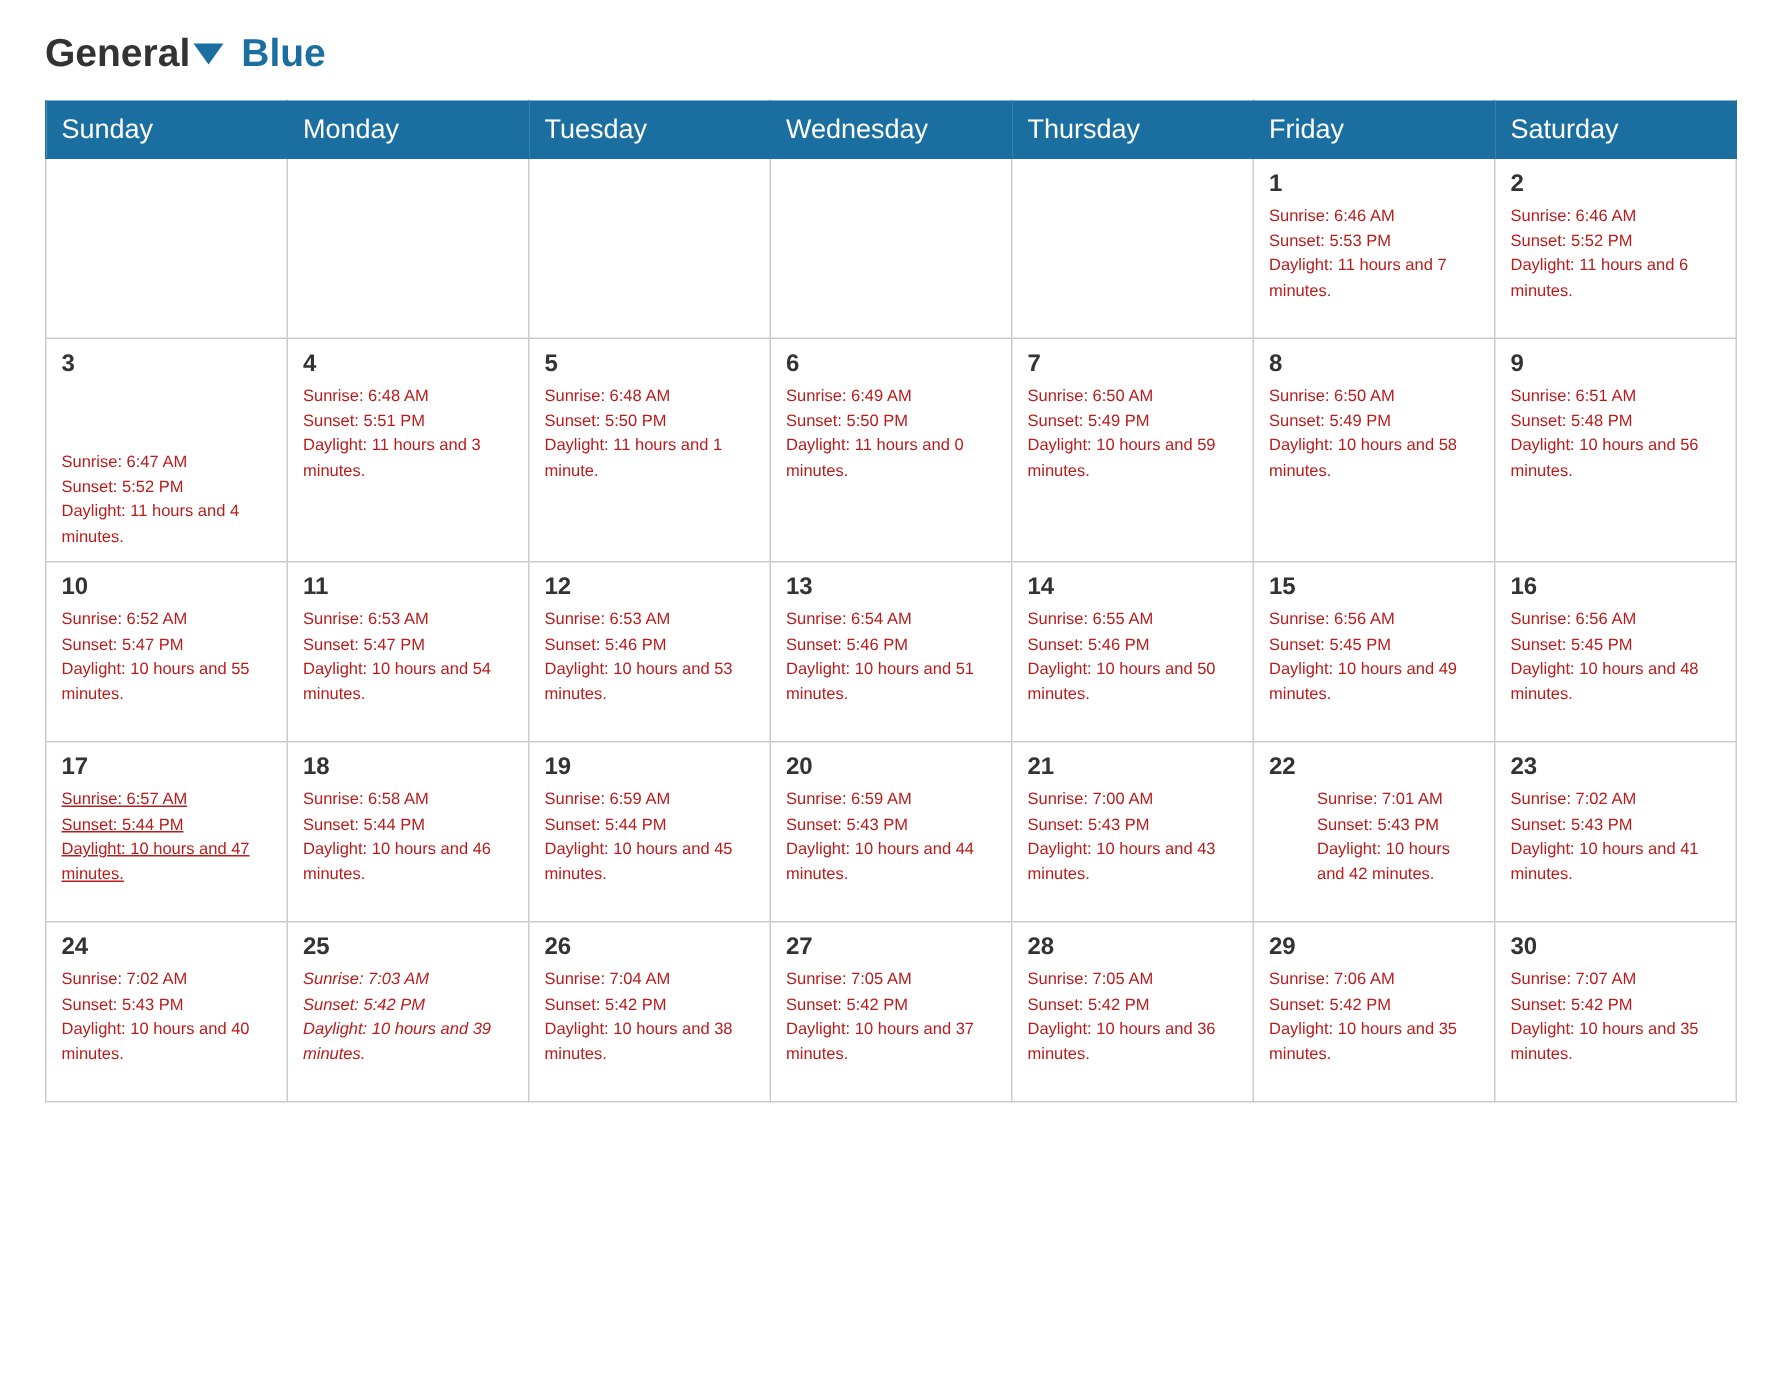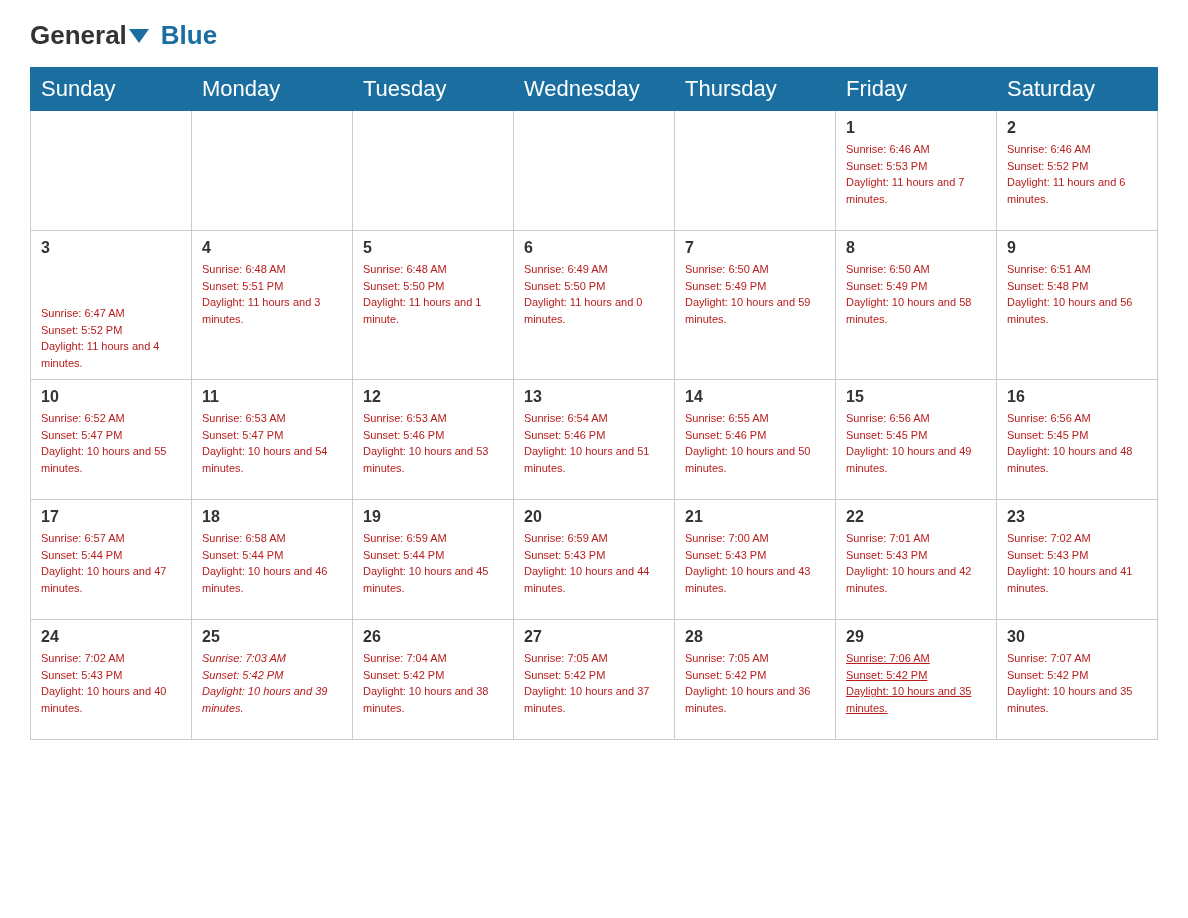--- a/index.html
+++ b/index.html
@@ -59,21 +59,21 @@
     .calendar-table {
       width: 100%;
       border-collapse: collapse;
       table-layout: fixed;
     }
     .calendar-table thead th {
       background-color: #1a6fa0;
       color: #fff;
       text-align: left;
       padding: 8px 10px;
-      font-size: 22px;
+      font-size: 18px;
       font-weight: normal;
       border: 1px solid #1a6fa0;
     }
     .calendar-table tbody td {
       vertical-align: top;
       padding: 8px 10px;
       border: 1px solid #ccc;
       height: 120px;
       font-size: 13px;
       color: #333;
@@ -227,21 +227,21 @@
         <td>
           <div class="day-number">16</div>
           <div class="day-info" style="white-space: pre-line;">Sunrise: 6:56 AM
 Sunset: 5:45 PM
 Daylight: 10 hours and 48 minutes.</div>
         </td>
       </tr>
       <tr>
         <td>
           <div class="day-number">17</div>
-          <div class="day-info" style="white-space: pre-line;">Sunrise: 6:57 AM
+          <div class="day-info" style="white-space: pre-line; text-decoration: underline;">Sunrise: 6:57 AM
 Sunset: 5:44 PM
 Daylight: 10 hours and 47 minutes.</div>
         </td>
         <td>
           <div class="day-number">18</div>
           <div class="day-info" style="white-space: pre-line;">Sunrise: 6:58 AM
 Sunset: 5:44 PM
 Daylight: 10 hours and 46 minutes.</div>
         </td>
         <td>
@@ -257,21 +257,21 @@
 Daylight: 10 hours and 44 minutes.</div>
         </td>
         <td>
           <div class="day-number">21</div>
           <div class="day-info" style="white-space: pre-line;">Sunrise: 7:00 AM
 Sunset: 5:43 PM
 Daylight: 10 hours and 43 minutes.</div>
         </td>
         <td>
           <div class="day-number">22</div>
-          <div class="day-info" style="white-space: pre-line;">Sunrise: 7:01 AM
+          <div class="day-info" style="white-space: pre-line; margin-left: 32px;">Sunrise: 7:01 AM
 Sunset: 5:43 PM
 Daylight: 10 hours and 42 minutes.</div>
         </td>
         <td>
           <div class="day-number">23</div>
           <div class="day-info" style="white-space: pre-line;">Sunrise: 7:02 AM
 Sunset: 5:43 PM
 Daylight: 10 hours and 41 minutes.</div>
         </td>
       </tr>
@@ -301,21 +301,21 @@
 Daylight: 10 hours and 37 minutes.</div>
         </td>
         <td>
           <div class="day-number">28</div>
           <div class="day-info" style="white-space: pre-line;">Sunrise: 7:05 AM
 Sunset: 5:42 PM
 Daylight: 10 hours and 36 minutes.</div>
         </td>
         <td>
           <div class="day-number">29</div>
-          <div class="day-info" style="white-space: pre-line; text-decoration: underline;">Sunrise: 7:06 AM
+          <div class="day-info" style="white-space: pre-line;">Sunrise: 7:06 AM
 Sunset: 5:42 PM
 Daylight: 10 hours and 35 minutes.</div>
         </td>
         <td>
           <div class="day-number">30</div>
           <div class="day-info" style="white-space: pre-line;">Sunrise: 7:07 AM
 Sunset: 5:42 PM
 Daylight: 10 hours and 35 minutes.</div>
         </td>
       </tr>

